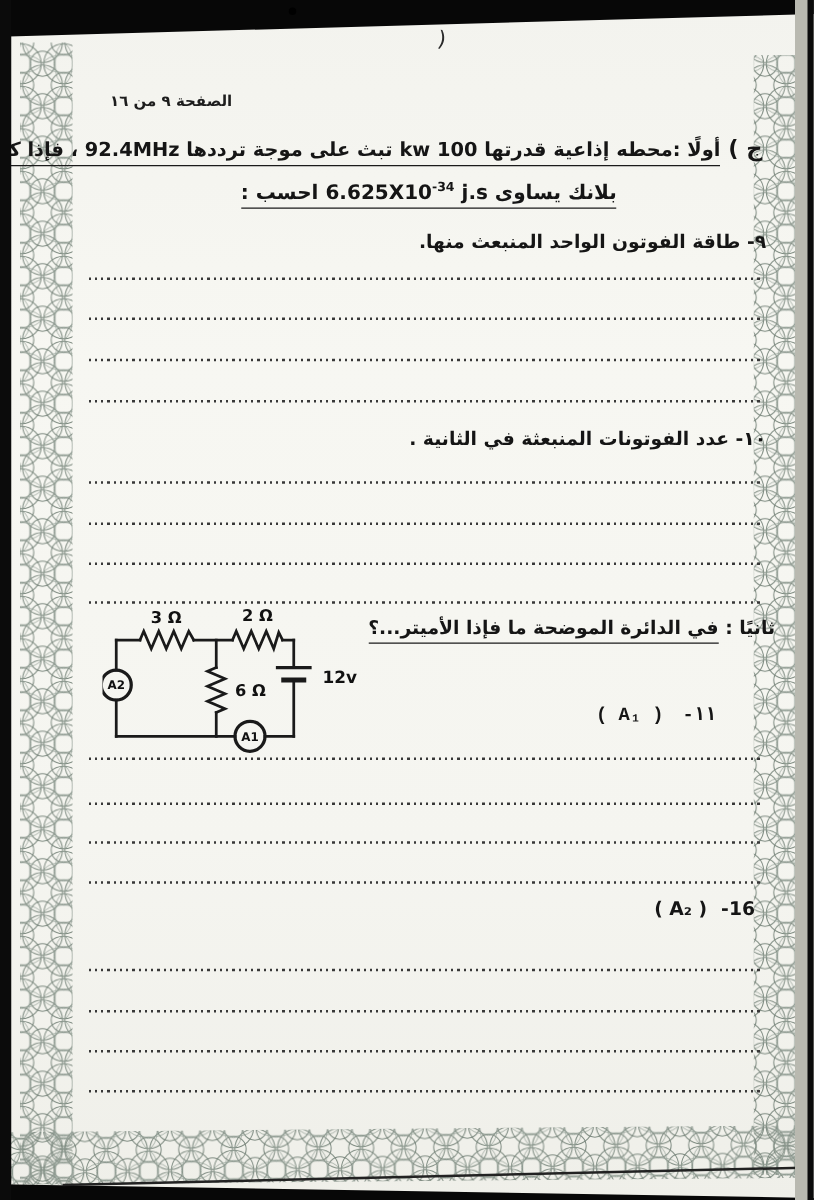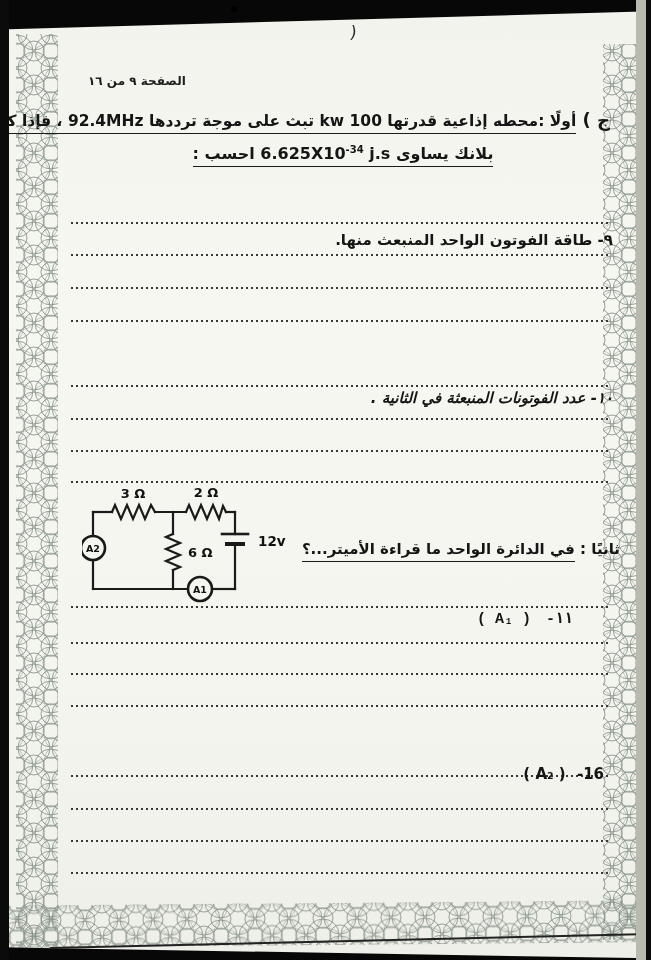--- a/index.html
+++ b/index.html
@@ -22,21 +22,21 @@
   
   .guilloche{left:0;top:0;z-index:1;}
   
   .txt{color:#151515;font-weight:bold;direction:rtl;white-space:nowrap;z-index:3;}
   .hdr{font-size:12px;color:#1d1d1d;}
   .intro1{top:109px;right:41px;font-size:15.5px;}
   .intro1 .pfx{font-size:18px;letter-spacing:1px;}
   .ul{border-bottom:1.6px solid #1b1b1b;padding-bottom:3px;}
   .intro2{top:144px;left:80px;right:45px;text-align:center;font-size:16px;}
   .ltr{direction:ltr;unicode-bidi:isolate;display:inline-block;}
-  .q{font-size:15px;margin-top:47px;}
+  .q{font-size:15px;}
   .qnum-line .ltr{font-size:15px;margin-right:6px;}
   sup{font-size:10px;}
   
   .dots{left:71px;right:40px;height:2px;z-index:2;
     background-image:repeating-linear-gradient(90deg,#383838 0 1.7px,transparent 1.7px 5px);}
   
   .circuit{left:82px;top:483px;z-index:3;}
   .circuit text{font-family:"DejaVu Sans",sans-serif;font-weight:bold;fill:#111;}
 </style>
 </head>
@@ -87,21 +87,21 @@
   <div class="abs txt intro2">
     <span class="ul"><span>بلانك يساوى </span><span class="ltr"><span>6.625X10</span><sup>-34</sup><span> j.s</span></span><span> احسب :</span></span>
   </div>
 
   <div class="abs txt q" style="top:184px;right:38px;">٩- طاقة الفوتون الواحد المنبعث منها.</div>
   <div class="abs dots" style="top:222px;"></div>
   <div class="abs dots" style="top:254px;"></div>
   <div class="abs dots" style="top:287px;"></div>
   <div class="abs dots" style="top:320px;"></div>
 
-  <div class="abs txt q" style="top:342px;right:38px;font-style:italic;">١٠- عدد الفوتونات المنبعثة في الثانية .</div>
+  <div class="abs txt q" style="top:342px;right:38px;">١٠- عدد الفوتونات المنبعثة في الثانية .</div>
   <div class="abs dots" style="top:385px;"></div>
   <div class="abs dots" style="top:418px;"></div>
   <div class="abs dots" style="top:450px;"></div>
   <div class="abs dots" style="top:481px;"></div>
 
   <svg class="abs circuit" width="235" height="132" viewBox="0 0 235 132">
     <g stroke="#1a1a1a" stroke-width="2.2" fill="none" stroke-linecap="square">
 
       <path d="M11 29 H30"></path>
       <path d="M73 29 H104"></path>
@@ -130,21 +130,21 @@
     </g>
     <text x="51" y="15" font-size="13" text-anchor="middle">3 Ω</text>
     <text x="124" y="14" font-size="13" text-anchor="middle">2 Ω</text>
     <text x="106" y="74" font-size="13" text-anchor="start">6 Ω</text>
     <text x="176" y="63" font-size="13.5" text-anchor="start">12v</text>
     <text x="11" y="68.5" font-size="9.5" text-anchor="middle">A2</text>
     <text x="118" y="109.5" font-size="9.5" text-anchor="middle">A1</text>
   </svg>
 
   <div class="abs txt q" style="top:493px;right:31px;">
-    <span>ثانيًا : </span><span class="ul">في الدائرة الواحد ما قراءة الأميتر...؟</span>
+    <span>ثانيًا : </span><span class="ul">في الدائرة الموضحة ما فإذا الأميتر...؟</span>
   </div>
 
   <div class="abs txt q qnum-line" style="top:562px;right:78px;font-family:Liberation Mono, monospace;">
     <span>١١-</span>
     <span class="ltr">( A₁ )</span>
   </div>
   <div class="abs dots" style="top:606px;"></div>
   <div class="abs dots" style="top:642px;"></div>
   <div class="abs dots" style="top:673px;"></div>
   <div class="abs dots" style="top:705px;"></div>

